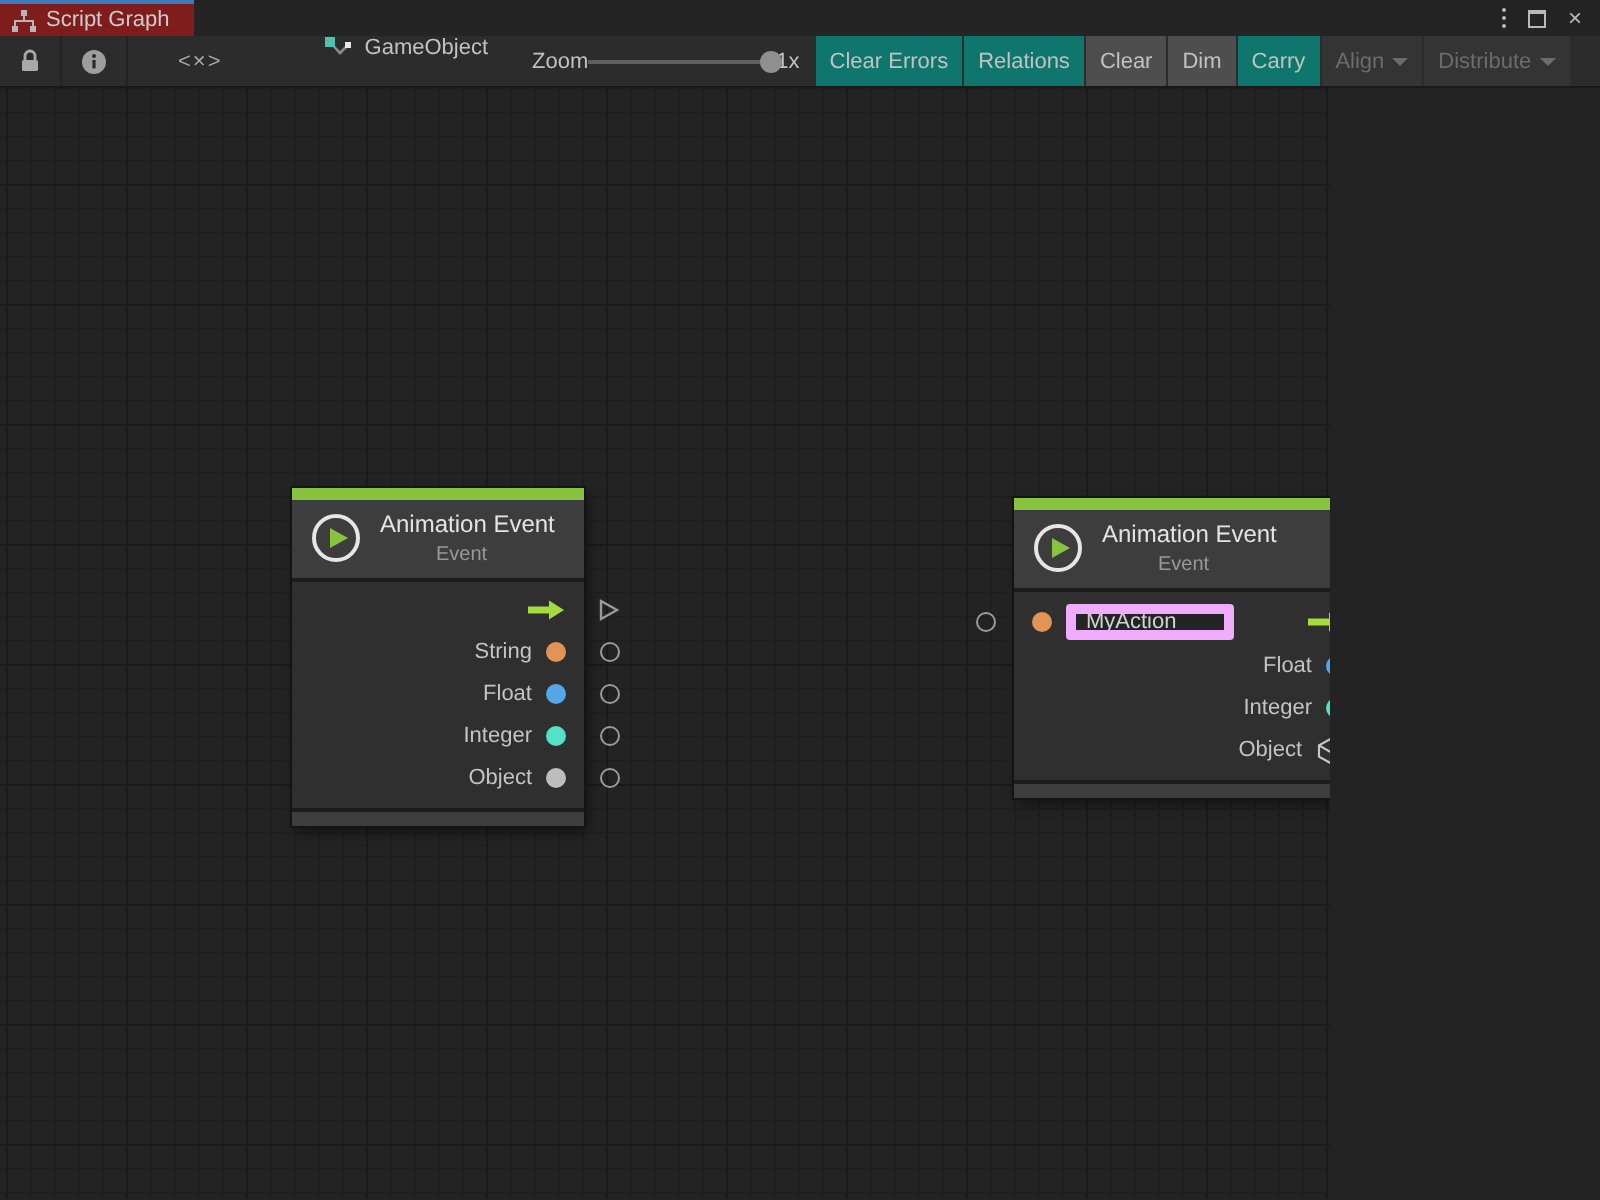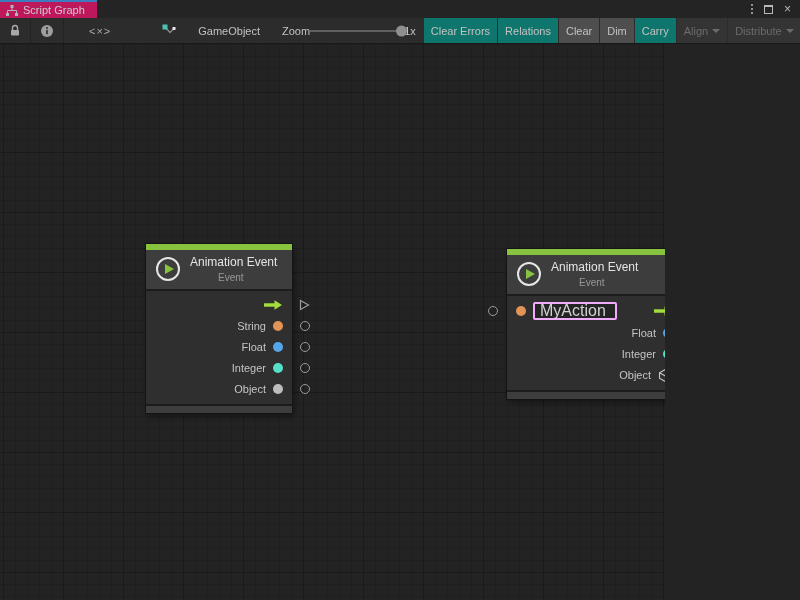--- a/index.html
+++ b/index.html
@@ -2,39 +2,39 @@
 <html><head>
 <meta charset="utf-8">
 <style>
   * { box-sizing: border-box; margin: 0; padding: 0; }
   html,body { width:800px; height:600px; overflow:hidden;
     font-family:"Liberation Sans","DejaVu Sans",sans-serif; background:#232323; }
 
   
   .tabbar { height:18px; background:#242424; display:flex; align-items:stretch; }
   .tab { display:flex; align-items:center; gap:5px; padding:0 12px 0 6px;
-         background:#be185d; border-top:2px solid #3C7CBE; color:#CDCDCD;
+         background:#7f1d1d; border-top:2px solid #3C7CBE; color:#CDCDCD;
          font-size:11px; white-space:nowrap; cursor:pointer;text-align:right; }
   .win-controls { margin-left:auto; display:flex; align-items:center; gap:11px;
                   padding-right:9px; color:#B9B9B9; }
   .kebab { display:flex; flex-direction:column; gap:2px; cursor:pointer; }
   .kebab i { width:2px; height:2px; border-radius:50%; background:#B9B9B9; display:block; }
   .maxbox { width:9px; height:9px; border:1px solid #B9B9B9; border-top-width:2px;
             display:inline-block; cursor:pointer; }
   .closex { font-size:12px; line-height:1; cursor:pointer; }
 
   
   .toolbar { height:26px; background:#2C2C2C; border-bottom:1px solid #191919;
              display:flex; align-items:stretch; font-size:11px; color:#C2C2C2;
              overflow:hidden; white-space:nowrap; }
   .tbtn { display:flex; align-items:center; justify-content:center; padding:0 9px;
           border-right:1px solid #232323; cursor:pointer; }
   .tbtn.noborder { border-right:none; }
   .codeglyph { color:#A9A9A9; letter-spacing:1px; font-size:11px; }
-  .go-btn { display:flex; align-items:center; gap:22px; margin-left:34px; padding:0 8px; cursor:pointer; }
+  .go-btn { display:flex; align-items:flex-start; gap:6px; margin-left:34px; padding:0 8px; cursor:pointer; }
   .zoomctl { display:flex; align-items:center; gap:0; margin-left:14px; }
   .slider-track { width:94px; height:2px; background:#606060; position:relative; cursor:pointer; }
   .slider-handle { position:absolute; right:-3px; top:50%; transform:translateY(-50%);
                    width:11px; height:11px; border-radius:50%; background:#8F8F8F; cursor:pointer; }
   .tb-group { display:flex; align-items:stretch; margin-left:8px; }
   .tbtn2 { display:flex; align-items:center; gap:4px; padding:0 7px; margin-right:1px;
            background:#0f766e; cursor:pointer; }
   .tbtn2.active { background:#4E4E4E; }
   .tbtn2.disabled { color:#6C6C6C; cursor:default; background:#343434; }
   .dd-arrow { width:0; height:0; border-left:4px solid transparent;
@@ -62,22 +62,22 @@
   .prow { height:21px; display:flex; align-items:center; justify-content:flex-end;
           gap:7px; padding:0 9px; position:relative; color:#C4C4C4; font-size:11px; }
   .prow.inrow { justify-content:flex-start; gap:7px; height:23px; }
   .dot { width:10px; height:10px; border-radius:50%; flex:0 0 auto; }
   .node-footer { height:9px; background:#3D3D3D; border-top:2px solid #1C1C1C; }
   .port-out { position:absolute; right:-18px; top:50%; transform:translateY(-50%);
               display:flex; align-items:center; cursor:crosshair; }
   .port-in  { position:absolute; left:-19px; top:50%; transform:translateY(-50%);
               display:flex; align-items:center; cursor:crosshair; }
   .circle-port { width:10px; height:10px; border:1px solid #9A9A9A; border-radius:50%; }
-  .strfield { width:84px; height:18px; background:#242424; border:2px solid #f0abfc;
-              border-radius:2px; color:#D2D2D2; font-size:16px; padding:4px 5px;
+  .strfield { width:84px; height:18px; background:#242424; border:5px solid #f0abfc;
+              border-radius:2px; color:#D2D2D2; font-size:11px; padding:4px 5px;
               font-family:"Liberation Sans","DejaVu Sans",sans-serif; }
   .spacer { flex:1; }
   .icn { display:flex; align-items:center; }
 </style>
 </head>
 <body>
 
 <div class="tabbar">
   <div class="tab">
     <span class="icn">

